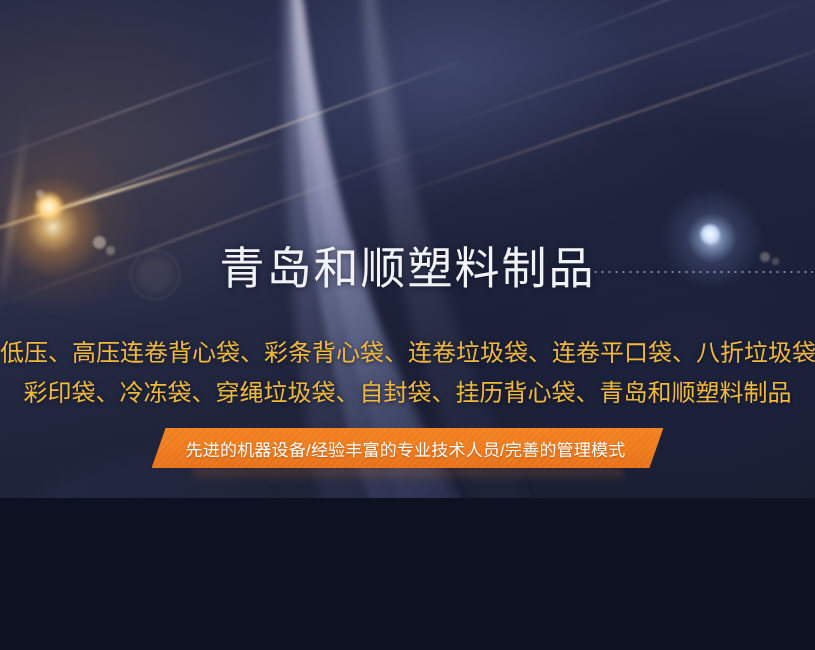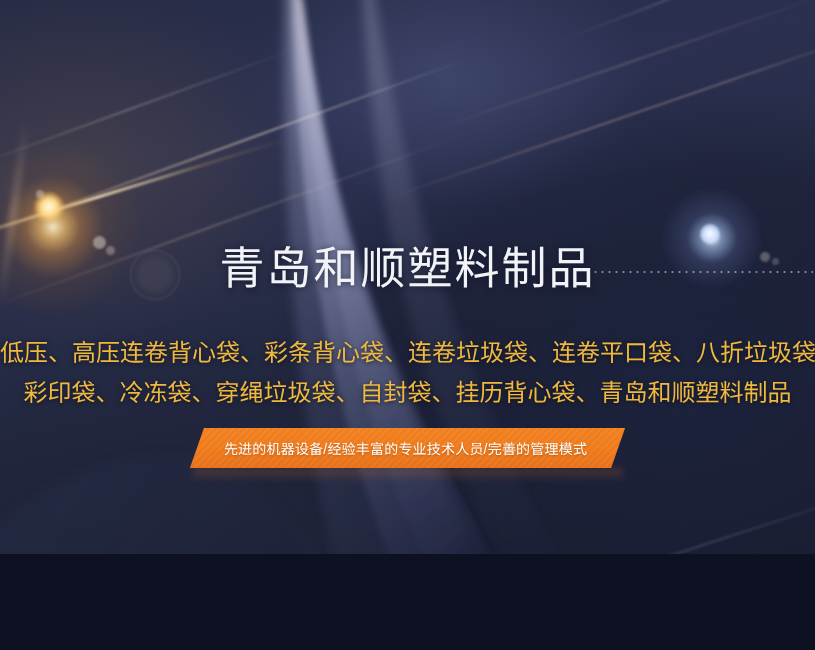--- a/index.html
+++ b/index.html
@@ -1,21 +1,21 @@
 <!DOCTYPE html>
 <html lang="zh-CN"><head>
 <meta charset="utf-8">
 <title>Banner</title>
 <style>
   html,body{margin:0;padding:0;background:#0e1122;}
   *{box-sizing:border-box;}
 
   .banner{
     position:relative;
-    width:815px;height:554px;
+    width:815px;height:498px;
     overflow:hidden;
     font-family:"Liberation Sans","DejaVu Sans",sans-serif;
     background:
       radial-gradient(ellipse 360px 240px at 55% 14%, rgba(92,104,150,0.38) 0%, rgba(45,52,86,0.12) 55%, rgba(0,0,0,0) 80%),
       radial-gradient(ellipse 420px 300px at 10% 30%, rgba(120,96,70,0.30) 0%, rgba(40,44,72,0.05) 60%, rgba(0,0,0,0) 82%),
       radial-gradient(ellipse 500px 360px at 84% 70%, rgba(28,34,62,0.75) 0%, rgba(20,24,44,0.4) 60%, rgba(0,0,0,0) 85%),
       linear-gradient(168deg,#262b45 0%,#2b3050 26%,#272c48 46%,#20253c 66%,#1d2134 100%);
   }
 
   
@@ -148,21 +148,21 @@
     clip-path:polygon(14px 0, 100% 0, calc(100% - 14px) 100%, 0 100%);
     box-shadow:0 3px 10px rgba(0,0,0,0.35);
   }
   .ribbon::after{
     content:"";position:absolute;inset:0;pointer-events:none;
     background:repeating-linear-gradient(135deg,rgba(255,255,255,0.055) 0 2px,rgba(0,0,0,0) 2px 5px);
     clip-path:polygon(14px 0, 100% 0, calc(100% - 14px) 100%, 0 100%);
   }
   .ribbon-label{
     position:relative;z-index:2;
-    color:#ffffff;font-size:14px;font-weight:400;white-space:nowrap;
+    color:#ffffff;font-size:17px;font-weight:400;white-space:nowrap;
     letter-spacing:0.2px;
     text-shadow:0 1px 2px rgba(120,50,0,0.45);
   }
   
   .ribbon-reflect{
     position:absolute;left:50%;transform:translateX(-50%);
     top:468px;width:430px;height:14px;
     background:linear-gradient(180deg,rgba(240,128,31,0.22) 0%,rgba(240,128,31,0) 100%);
     filter:blur(3px);
     z-index:4;

